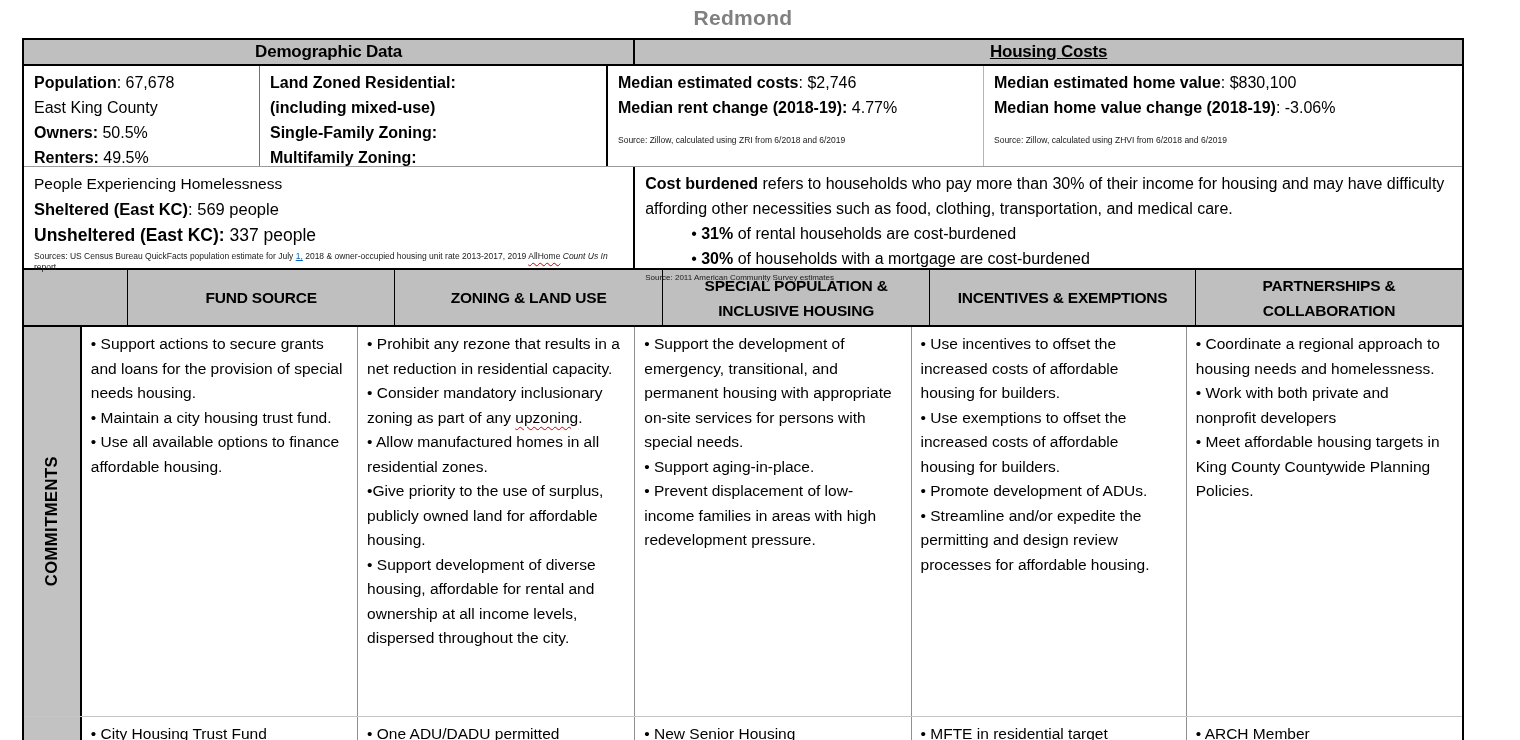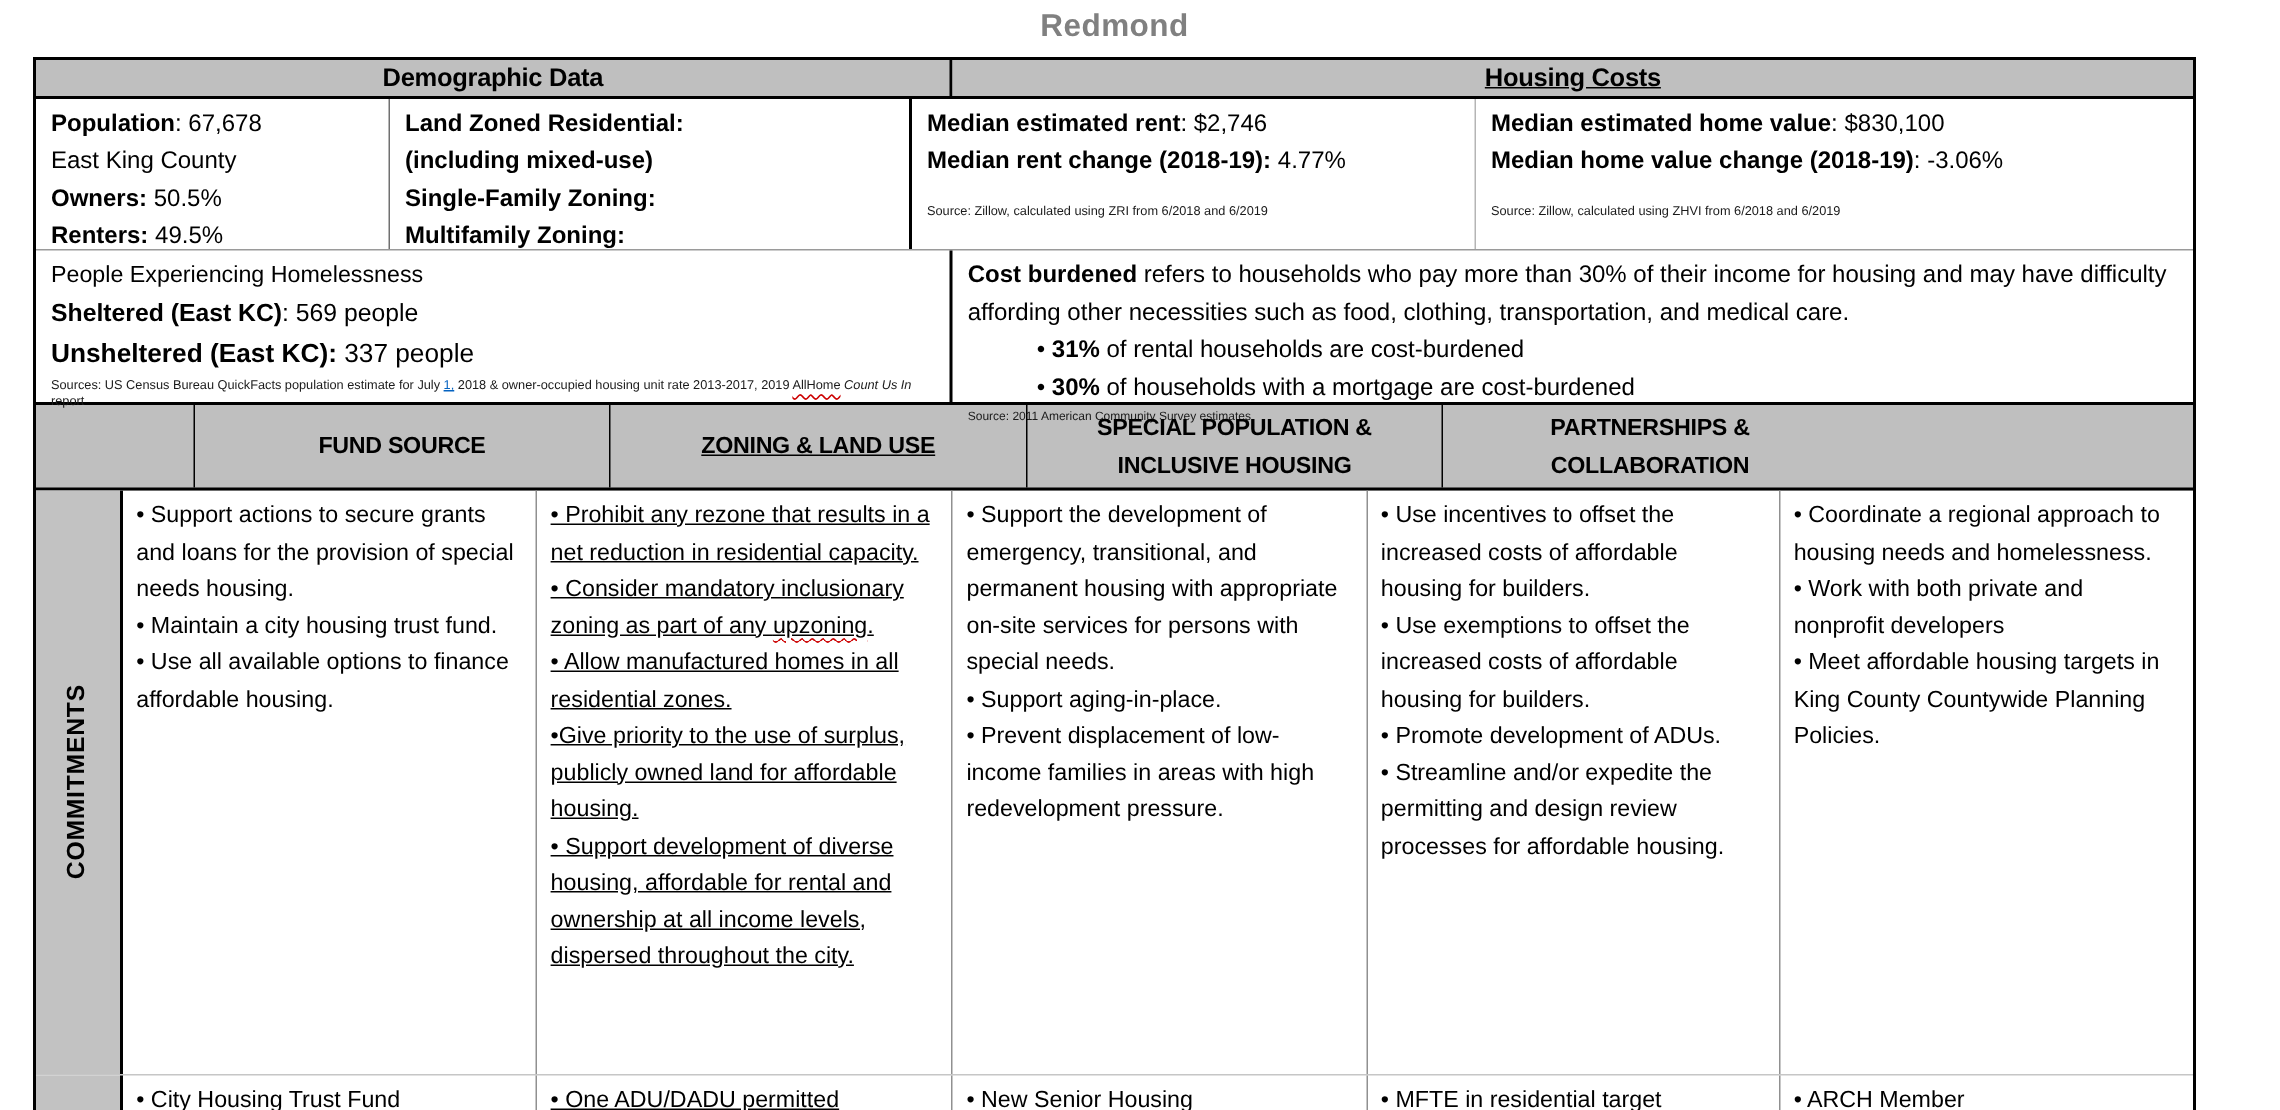--- a/index.html
+++ b/index.html
@@ -72,21 +72,21 @@
   .rowH2 { height: 57px; border-bottom: 2px solid #000; background: var(--header-bg, #bfbfbf); padding-left: 48px; }
   .hcell2 {
     display: flex; align-items: center; justify-content: center;
     text-align: center;
     font-weight: 700; font-size: 15.5px; line-height: 25px; letter-spacing: -0.2px;
     border-right: 1px solid #000;
     padding: 0 6px;
   }
   .w0 { width: 58px; }
   .w1 { width: 277px; }
-  .w2 { width: 278px; text-decoration: underline; }
+  .w2 { width: 278px; }
   .w3 { width: 277px; }
   .w4 { width: 276px; }
   .w5 { width: 276px; border-right: none !important; }
 
   
   .rowM { height: 390px; border-bottom: 1px solid #c6c6c6; }
   .labcell {
     width: 58px;
     background: #c2c2c2;
     border-right: 2px solid #000;
@@ -126,21 +126,21 @@
         <div class="ln"><b>Population</b><span>: 67,678</span></div>
         <div class="ln">East King County</div>
         <div class="ln"><b>Owners:</b><span> 50.5%</span></div>
         <div class="ln"><b>Renters:</b><span> 49.5%</span></div>
       </div>
       <div class="cell c-land bold-lines">Land Zoned Residential:
 (including mixed-use)
 Single-Family Zoning:
 Multifamily Zoning:</div>
       <div class="cell c-rent">
-        <div class="ln"><b>Median estimated rent</b><span>: $2,746</span></div>
+        <div class="ln"><b>Median estimated costs</b><span>: $2,746</span></div>
         <div class="ln"><b>Median rent change (2018-19):</b><span> 4.77%</span></div>
         <div class="src">Source: Zillow, calculated using ZRI from 6/2018 and 6/2019</div>
       </div>
       <div class="cell c-home">
         <div class="ln"><b>Median estimated home value</b><span>: $830,100</span></div>
         <div class="ln"><b>Median home value change (2018-19)</b><span>: -3.06%</span></div>
         <div class="src">Source: Zillow, calculated using ZHVI from 6/2018 and 6/2019</div>
       </div>
     </div>
 
@@ -157,20 +157,21 @@
         <div class="ln"><span>• </span><b>30%</b><span> of households with a mortgage are cost-burdened</span></div>
         <div class="src">Source: 2011 American Community Survey estimates</div>
       </div>
     </div>
 
     <div class="row rowH2">
       <div class="hcell2 w0"></div>
       <div class="hcell2 w1">FUND SOURCE</div>
       <div class="hcell2 w2">ZONING &amp; LAND USE</div>
       <div class="hcell2 w3">SPECIAL POPULATION &amp; INCLUSIVE HOUSING</div>
+      <div class="hcell2 w4">INCENTIVES &amp; EXEMPTIONS</div>
       <div class="hcell2 w5">PARTNERSHIPS &amp; COLLABORATION</div>
     </div>
 
     <div class="row rowM">
       <div class="labcell w0">
           <span class="vert">COMMITMENTS</span>
         </div>
       <div class="mcell w1 prelist">• Support actions to secure grants and loans for the provision of special needs housing.
 • Maintain a city housing trust fund.
 • Use all available options to finance affordable housing.</div>

